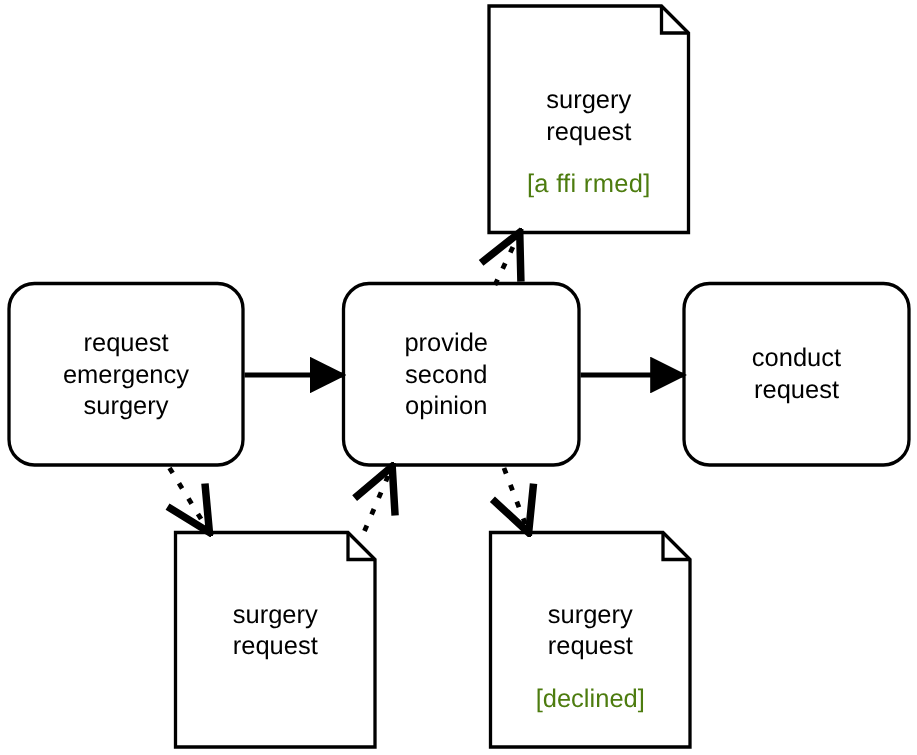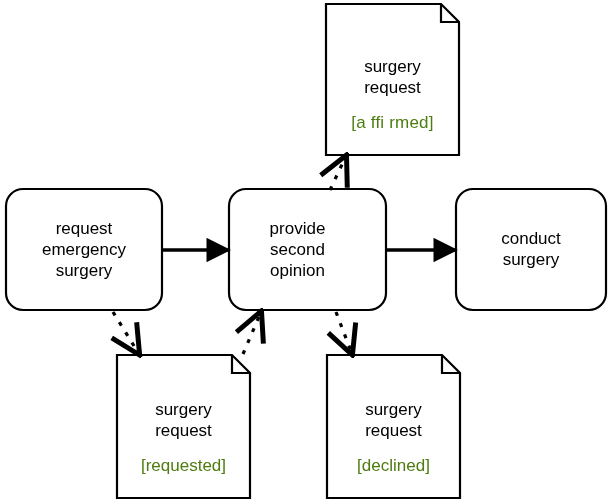--- a/index.html
+++ b/index.html
@@ -113,27 +113,26 @@
 
   <div class="node-label" style="left:6px; top:218px; width:156px;">request
 emergency
 surgery</div>
 
   <div class="node-label" style="left:229px; top:218px; width:137px;">provide
 second
 opinion</div>
 
   <div class="node-label" style="left:456px; top:228px; width:150px;">conduct
-surgery</div>
+request</div>
 
   <div class="doc-title" style="left:326px; top:56px; width:133px;">surgery
 request</div>
   <div class="doc-state affirmed-spacing" style="left:326px; top:112px; width:133px;">[a ffi rmed]</div>
 
   <div class="doc-title" style="left:117px; top:399px; width:133px;">surgery
 request</div>
-  <div class="doc-state" style="left:117px; top:455px; width:133px;">[requested]</div>
 
   <div class="doc-title" style="left:327px; top:399px; width:133px;">surgery
 request</div>
   <div class="doc-state" style="left:327px; top:455px; width:133px;">[declined]</div>
 
 </div>
 
 </body></html>

